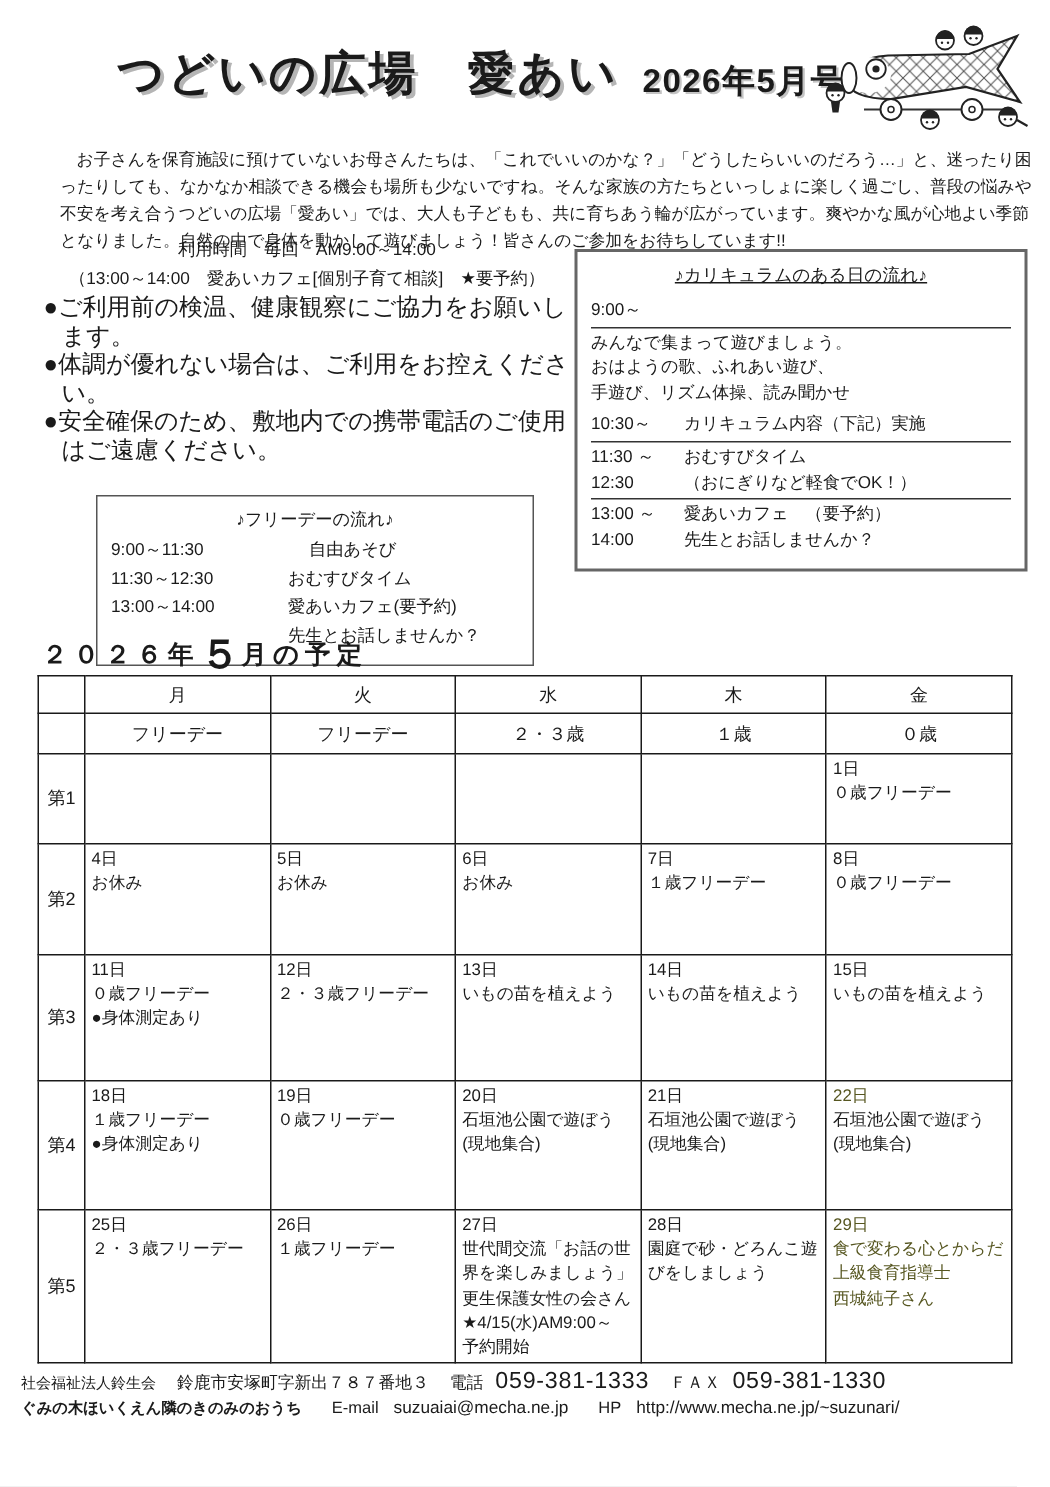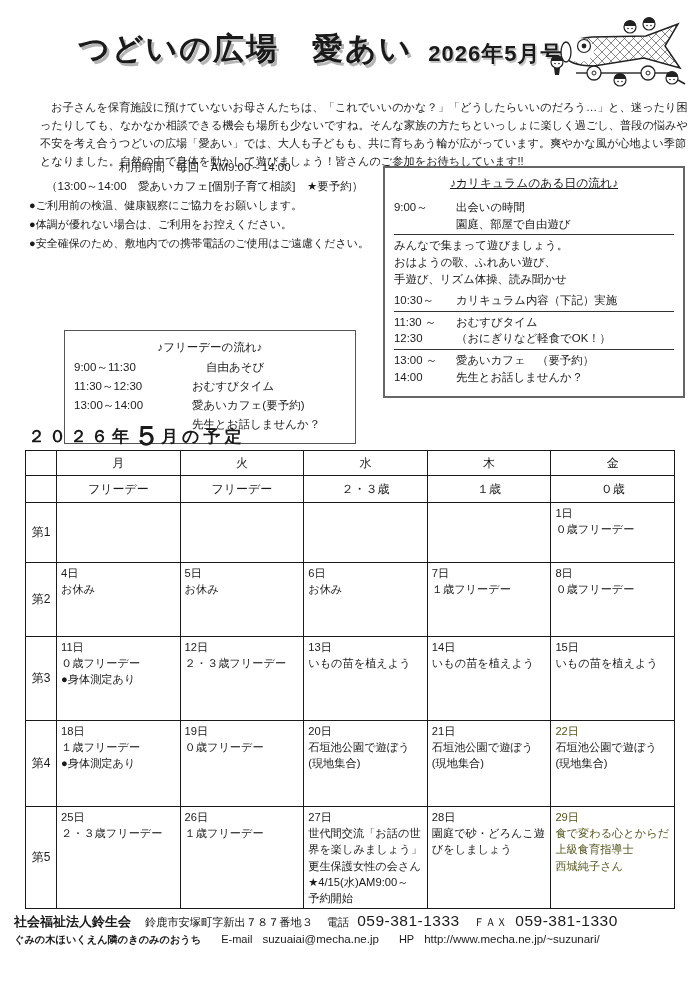--- a/index.html
+++ b/index.html
@@ -10,21 +10,21 @@
   
   .title-row{position:absolute;top:28px;left:78px;display:flex;align-items:flex-end;white-space:nowrap;}
   .main-title{font-size:31px;font-weight:bold;letter-spacing:2px;text-shadow:2.5px 2.5px 0 #b5b5b5;}
   .issue{font-size:22px;font-weight:bold;margin-left:16px;letter-spacing:1px;text-shadow:1.5px 1.5px 0 #c4c4c4;padding-bottom:1px;}
   .illustration{position:absolute;top:16px;left:548px;width:146px;height:74px;}
   
   .intro{position:absolute;top:88px;left:40px;width:650px;font-size:11.2px;line-height:17.8px;text-indent:11px;}
   
   .usage{position:absolute;top:158px;left:46px;font-size:11.5px;line-height:18.5px;text-align:center;}
   
-  .notes{position:absolute;top:196px;left:29px;width:352px;font-size:11px;line-height:19px;font-family:Liberation Serif, serif;}
+  .notes{position:absolute;top:196px;left:29px;width:352px;font-size:16px;line-height:19px;font-family:Liberation Serif, serif;}
   .note{padding-left:12px;text-indent:-12px;margin:0;}
   
   .freeday-box{position:absolute;top:330px;left:64px;width:272px;border:1.5px solid #555;padding:7px 9px 9px 9px;font-size:11.5px;line-height:19px;}
   .fd-title{text-align:center;margin-bottom:1px;}
   .fd-row{display:flex;gap:24px;}
   .fd-time{width:94px;flex:none;}
   .fd-desc{white-space:pre-line;}
   .fd-row.indent1 .fd-desc{padding-left:14px;}
   
   .curriculum-box{position:absolute;top:166px;left:383px;width:280px;border:2px solid #666;padding:7px 9px 8px 9px;font-size:11.4px;line-height:16.8px;}
@@ -43,21 +43,21 @@
   tr.h-head{height:25px;}
   tr.h-sub{height:27px;}
   tr.w1{height:60px;} tr.w2{height:74px;} tr.w3{height:84px;} tr.w4{height:86px;} tr.w5{height:88px;}
   .week{font-size:11px;text-align:center;vertical-align:middle;}
   .cal-table td{vertical-align:top;padding:2px 3px 2px 4px;font-size:11.2px;line-height:16.2px;}
   .day{white-space:pre-line;}
   .ctext{white-space:pre-line;}
   
   .footer{position:absolute;top:912px;left:14px;width:674px;}
   .f-line{display:flex;align-items:baseline;white-space:nowrap;}
-  .f-org{font-weight:bold;font-size:13px;}
+  .f-org{font-weight:normal;font-size:10px;}
   .f-addr{font-size:11.2px;margin-left:14px;}
   .f-lbl{font-size:11.2px;margin-left:14px;}
   .f-num{font-size:15.5px;margin-left:8px;letter-spacing:0.5px;}
   .f-line2{margin-top:2px;}
   .f-fac{font-weight:bold;font-size:10.2px;}
   .f-small{font-size:11px;margin-left:20px;}
   .f-val{font-size:11.5px;margin-left:10px;}
 </style>
 </head>
 <body>
@@ -150,22 +150,20 @@
       <span class="fd-time">13:00～14:00</span>
       <span class="fd-desc">愛あいカフェ(要予約)
 先生とお話しませんか？</span>
     </div>
   </div>
 
   <div class="curriculum-box">
     <div class="cb-title">♪カリキュラムのある日の流れ♪</div>
     <div class="cb-row">
       <span class="cb-time">9:00～</span>
-      <span class="cb-desc">出会いの時間
-園庭、部屋で自由遊び</span>
     </div>
     <div class="cb-row rule">
       <span class="cb-desc">みんなで集まって遊びましょう。
 おはようの歌、ふれあい遊び、
 手遊び、リズム体操、読み聞かせ</span>
     </div>
     <div class="cb-row">
       <span class="cb-time">10:30～</span>
       <span class="cb-desc">カリキュラム内容（下記）実施</span>
     </div>

